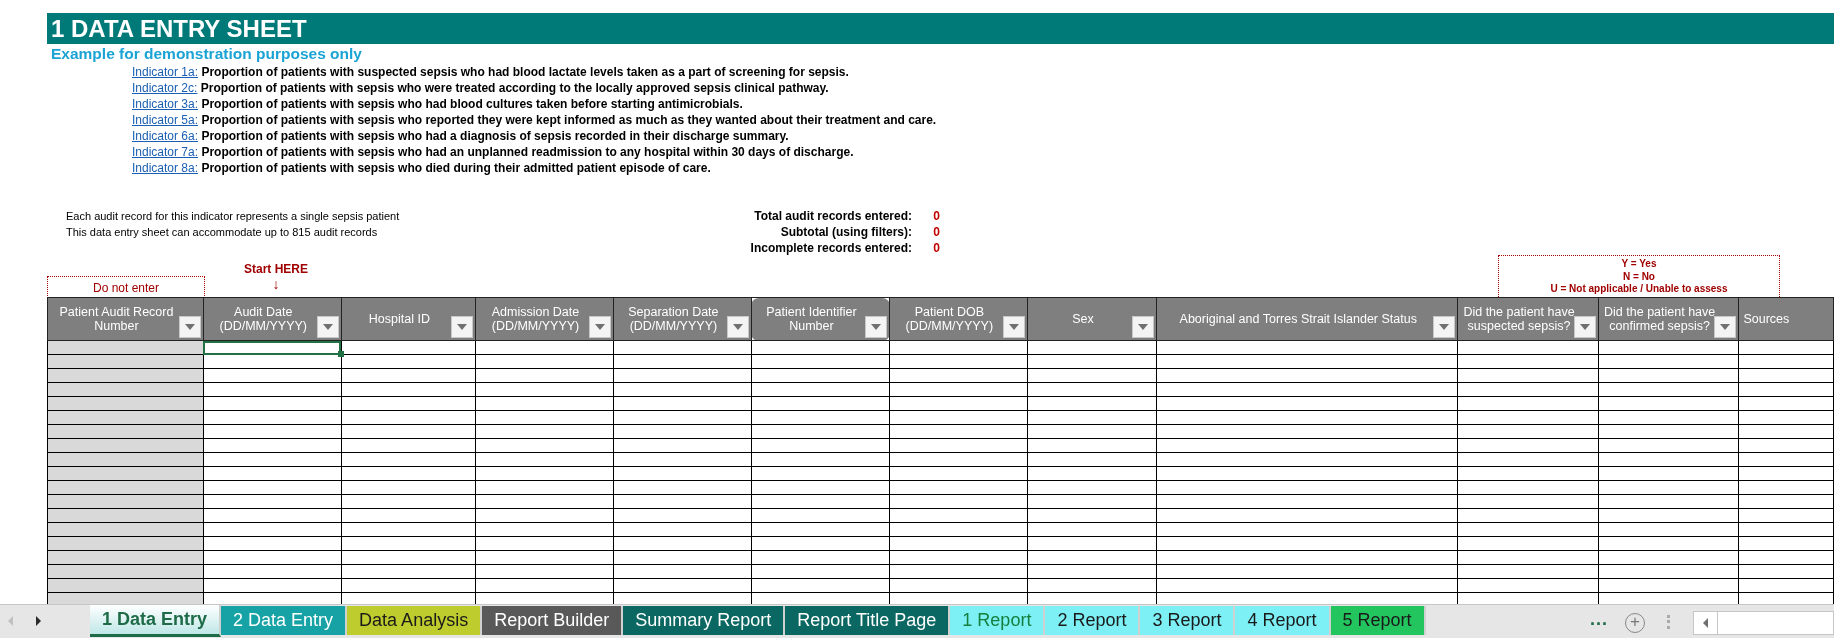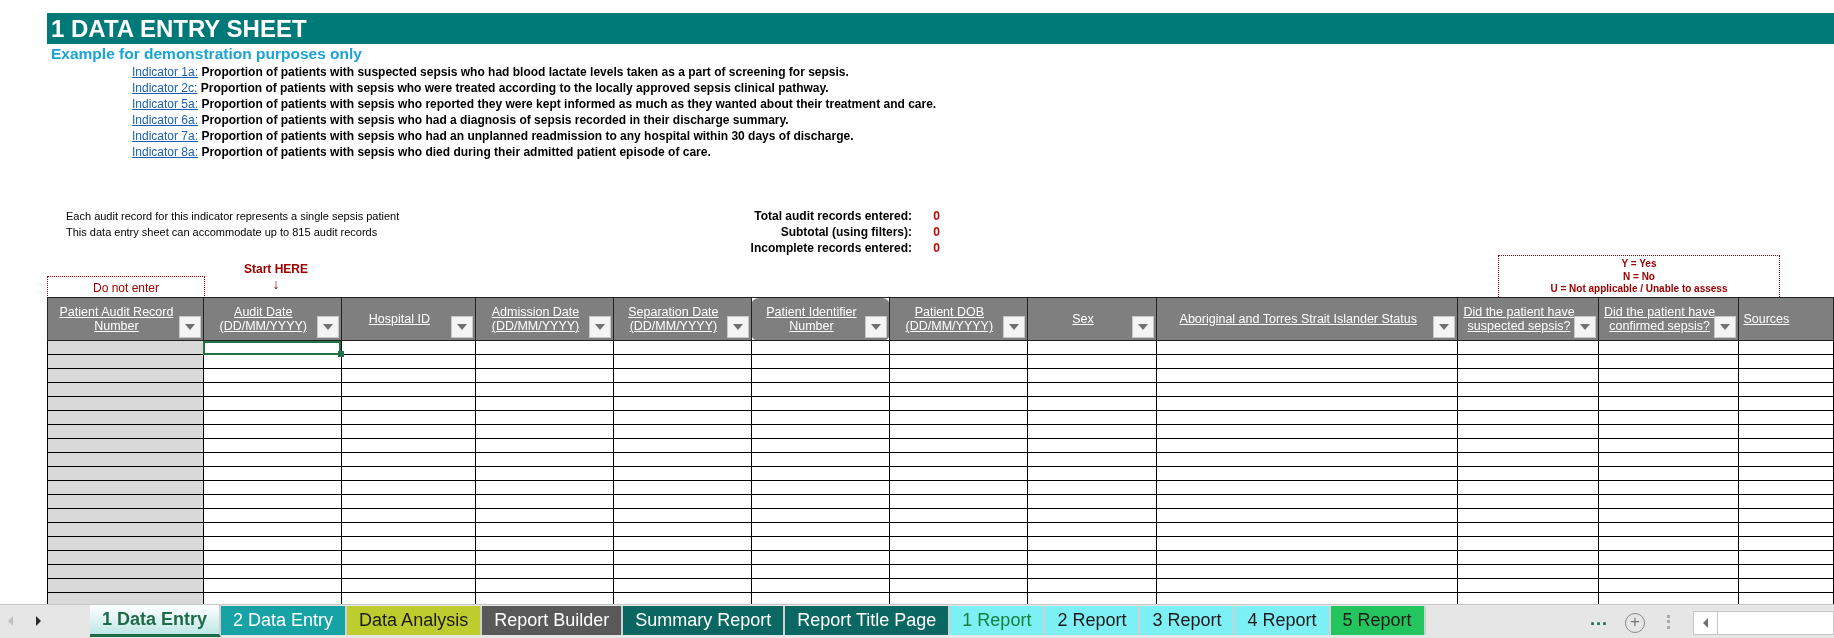--- a/index.html
+++ b/index.html
@@ -19,21 +19,21 @@
   .start-here { position: absolute; left: 226px; top: 262px; width: 100px; text-align: center; color: #a00000; font-size: 12px; font-weight: bold; line-height: 15px; }
   .yn-legend { position: absolute; left: 1498px; top: 255px; width: 282px; height: 42px; border: 1px dotted #a00; border-bottom: none; color: #a00000; font-size: 10px; font-weight: bold; text-align: center; line-height: 12.5px; padding-top: 2px; }
   .grid { position: absolute; left: 47px; top: 297px; border-collapse: collapse; table-layout: fixed; }
   .grid th { background: #7f7f7f; color: #fff; font-weight: normal; font-size: 12.5px; height: 43px; border: 1.5px solid #222; position: relative; padding: 0 22px 0 4px; line-height: 14px; text-align: center; overflow: hidden; white-space: nowrap; }
   .grid td { height: 14px; border: 1.5px solid #000; background: #fff; }
   .grid td.grey { background: #d9d9d9; }
   .grid td.selected { outline: 2px solid #217346; outline-offset: -2px; position: relative; }
   .grid td.selected::after { content: ""; position: absolute; right: -3px; bottom: -3px; width: 6px; height: 6px; background: #217346; }
   .filter-btn { position: absolute; right: 2px; bottom: 2px; width: 22px; height: 22px; background: #f4f4f4; border: 1px solid #c8c8c8; display: flex; align-items: center; justify-content: center; }
   .filter-btn::after { content: ""; border-left: 5px solid transparent; border-right: 5px solid transparent; border-top: 6px solid #707070; }
-  .hdr-text { display: block; text-decoration: underline; }
+  .hdr-text { display: block; }
   .tabbar { position: absolute; left: 0; top: 604px; width: 1834px; height: 34px; background: #e6e6e6; border-top: 1px solid #c6c6c6; }
   .nav-arrow { position: absolute; top: 8px; width: 16px; height: 16px; display: flex; align-items: center; justify-content: center; }
   .nav-arrow.left::after { content: ""; border-top: 5px solid transparent; border-bottom: 5px solid transparent; border-right: 5px solid #c0c0c0; }
   .nav-arrow.right::after { content: ""; border-top: 5px solid transparent; border-bottom: 5px solid transparent; border-left: 5px solid #2a2a2a; }
   .tabs { position: absolute; left: 90px; top: 0; display: flex; height: 33px; }
   .tab { height: 29px; margin-top: 1px; padding: 0 12px; font-size: 18px; line-height: 29px; white-space: nowrap; border-right: 2px solid #d0d0d0; cursor: pointer; }
   .tab.active { background: linear-gradient(#ffffff, #bfe7e7); color: #1e6b48; font-weight: bold; border-bottom: 3px solid #1e6b48; height: 32px; margin-top: 0; }
   .more-dots { position: absolute; top: 4px; font-size: 18px; color: #1e6b48; font-weight: bold; letter-spacing: 1px; }
   .add-sheet { position: absolute; top: 8px; width: 20px; height: 20px; border: 1.5px solid #888; border-radius: 50%; color: #777; font-size: 17px; line-height: 16px; text-align: center; }
   .splitter { position: absolute; top: 10px; width: 3px; height: 14px; border-left: 3px dotted #aaa; }
@@ -44,20 +44,21 @@
 </head>
 <body>
 
 <div class="sheet">
   <div class="title-bar">1 DATA ENTRY SHEET</div>
   <div class="subtitle">Example for demonstration purposes only</div>
 
   <div class="indicators" id="indicators">
       <div class="ind-row"><span class="ind-link">Indicator 1a:</span> <span>Proportion of patients with suspected sepsis who had blood lactate levels taken as a part of screening for sepsis.</span></div>
       <div class="ind-row"><span class="ind-link">Indicator 2c:</span> <span>Proportion of patients with sepsis who were treated according to the locally approved sepsis clinical pathway.</span></div>
+      <div class="ind-row"><span class="ind-link">Indicator 3a:</span> <span>Proportion of patients with sepsis who had blood cultures taken before starting antimicrobials.</span></div>
       <div class="ind-row"><span class="ind-link">Indicator 5a:</span> <span>Proportion of patients with sepsis who reported they were kept informed as much as they wanted about their treatment and care.</span></div>
       <div class="ind-row"><span class="ind-link">Indicator 6a:</span> <span>Proportion of patients with sepsis who had a diagnosis of sepsis recorded in their discharge summary.</span></div>
       <div class="ind-row"><span class="ind-link">Indicator 7a:</span> <span>Proportion of patients with sepsis who had an unplanned readmission to any hospital within 30 days of discharge.</span></div>
       <div class="ind-row"><span class="ind-link">Indicator 8a:</span> <span>Proportion of patients with sepsis who died during their admitted patient episode of care.</span></div>
     </div>
 
   <div class="info-left">
     <div>Each audit record for this indicator represents a single sepsis patient</div>
     <div>This data entry sheet can accommodate up to 815 audit records</div>
   </div>

